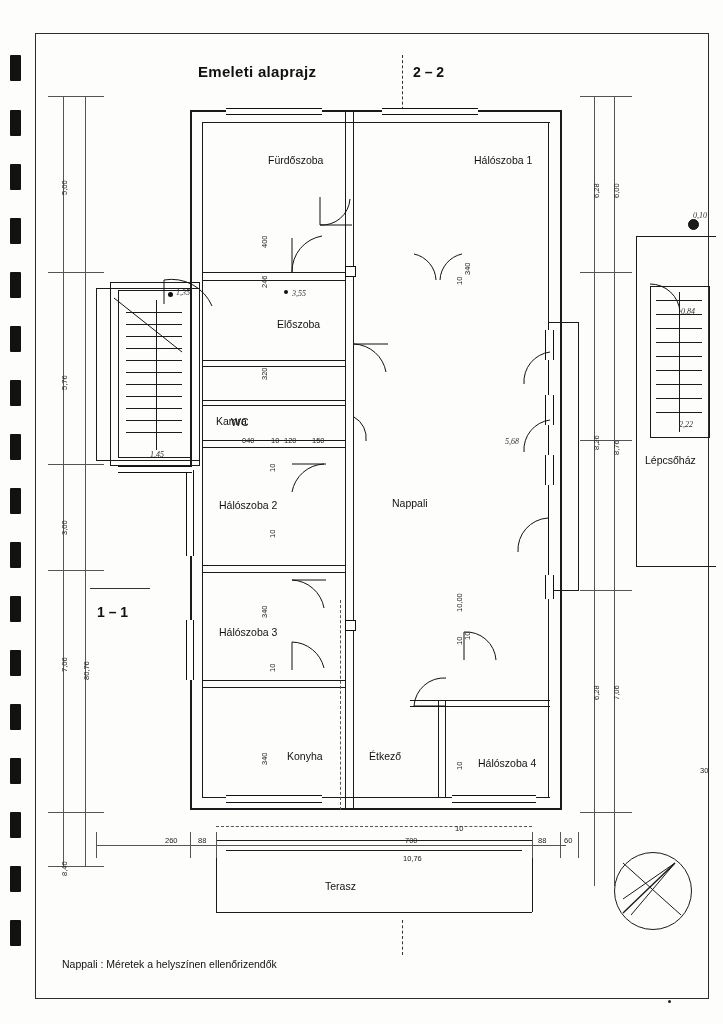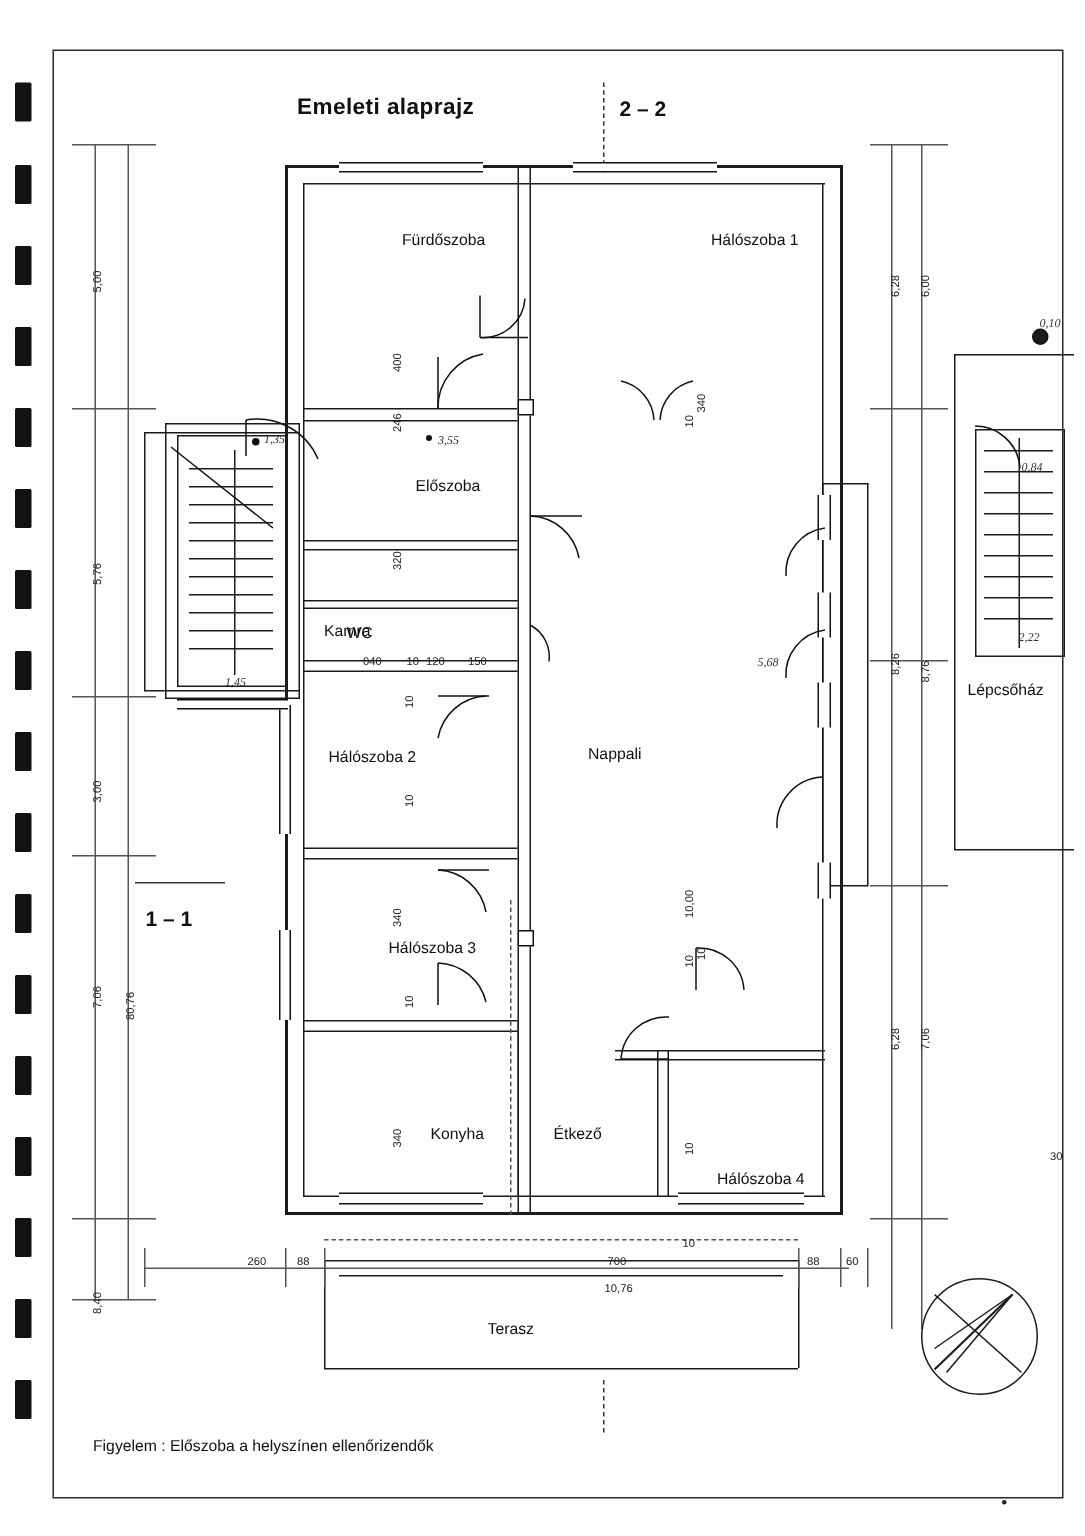--- a/index.html
+++ b/index.html
@@ -372,24 +372,24 @@
   <div class="ln h" style="left:226px; top:850px; width:296px;"></div>
   <div class="dash-h" style="left:216px; top:826px; width:316px;"></div>
 
   <div class="room-label" style="left:268px; top:154px;">Fürdőszoba</div>
   <div class="room-label" style="left:474px; top:154px;">Hálószoba 1</div>
   <div class="room-label" style="left:277px; top:318px;">Előszoba</div>
   <div class="room-label" style="left:231px; top:376px;margin-top:40px;">WC</div>
   <div class="room-label" style="left:216px; top:415px;">Kamra</div>
   <div class="room-label" style="left:219px; top:499px;">Hálószoba 2</div>
   <div class="room-label" style="left:392px; top:497px;">Nappali</div>
-  <div class="room-label" style="left:219px; top:626px;margin-left:40px;">Hálószoba 3</div>
+  <div class="room-label" style="left:219px; top:626px;">Hálószoba 3</div>
   <div class="room-label" style="left:287px; top:750px;">Konyha</div>
   <div class="room-label" style="left:369px; top:750px;">Étkező</div>
-  <div class="room-label" style="left:478px; top:780px;text-align:center;">Hálószoba 4</div>
+  <div class="room-label" style="left:478px; top:757px;text-align:center;">Hálószoba 4</div>
   <div class="room-label" style="left:325px; top:880px;">Terasz</div>
   <div class="room-label" style="left:645px; top:454px;">Lépcsőház</div>
 
   <div class="ln v" style="left:63px; top:96px; height:770px; background:#555;"></div>
   <div class="ln v" style="left:85px; top:96px; height:770px; background:#555;"></div>
   <div class="ln h" style="left:48px; top:96px; width:56px; background:#555;"></div>
   <div class="ln h" style="left:48px; top:272px; width:56px; background:#555;"></div>
   <div class="ln h" style="left:48px; top:464px; width:56px; background:#555;"></div>
   <div class="ln h" style="left:48px; top:570px; width:56px; background:#555;"></div>
   <div class="ln h" style="left:48px; top:812px; width:56px; background:#555;"></div>
@@ -466,18 +466,18 @@
 
   <div class="compass" style="left:614px; top:852px; width:76px; height:76px;">
     <svg width="76" height="76" viewBox="0 0 76 76" style="display:block;">
       <line x1="8" y1="60" x2="60" y2="10" stroke="#1b1b1b" stroke-width="1.4"></line>
       <line x1="8" y1="46" x2="60" y2="10" stroke="#1b1b1b" stroke-width="1"></line>
       <line x1="16" y1="62" x2="60" y2="10" stroke="#1b1b1b" stroke-width="1"></line>
       <line x1="8" y1="10" x2="66" y2="62" stroke="#1b1b1b" stroke-width="1"></line>
     </svg>
   </div>
 
-  <div class="note" style="left:62px; top:958px;">Figyelem : Előszoba a helyszínen ellenőrizendők</div>
+  <div class="note" style="left:62px; top:958px;">Nappali : Méretek a helyszínen ellenőrizendők</div>
 
   <div class="ln" style="left:668px; top:1000px; width:3px; height:3px; border-radius:50%; background:#222;"></div>
   <div class="dim" style="left:700px; top:766px;">30</div>
 
 </div>
 
 </body></html>

